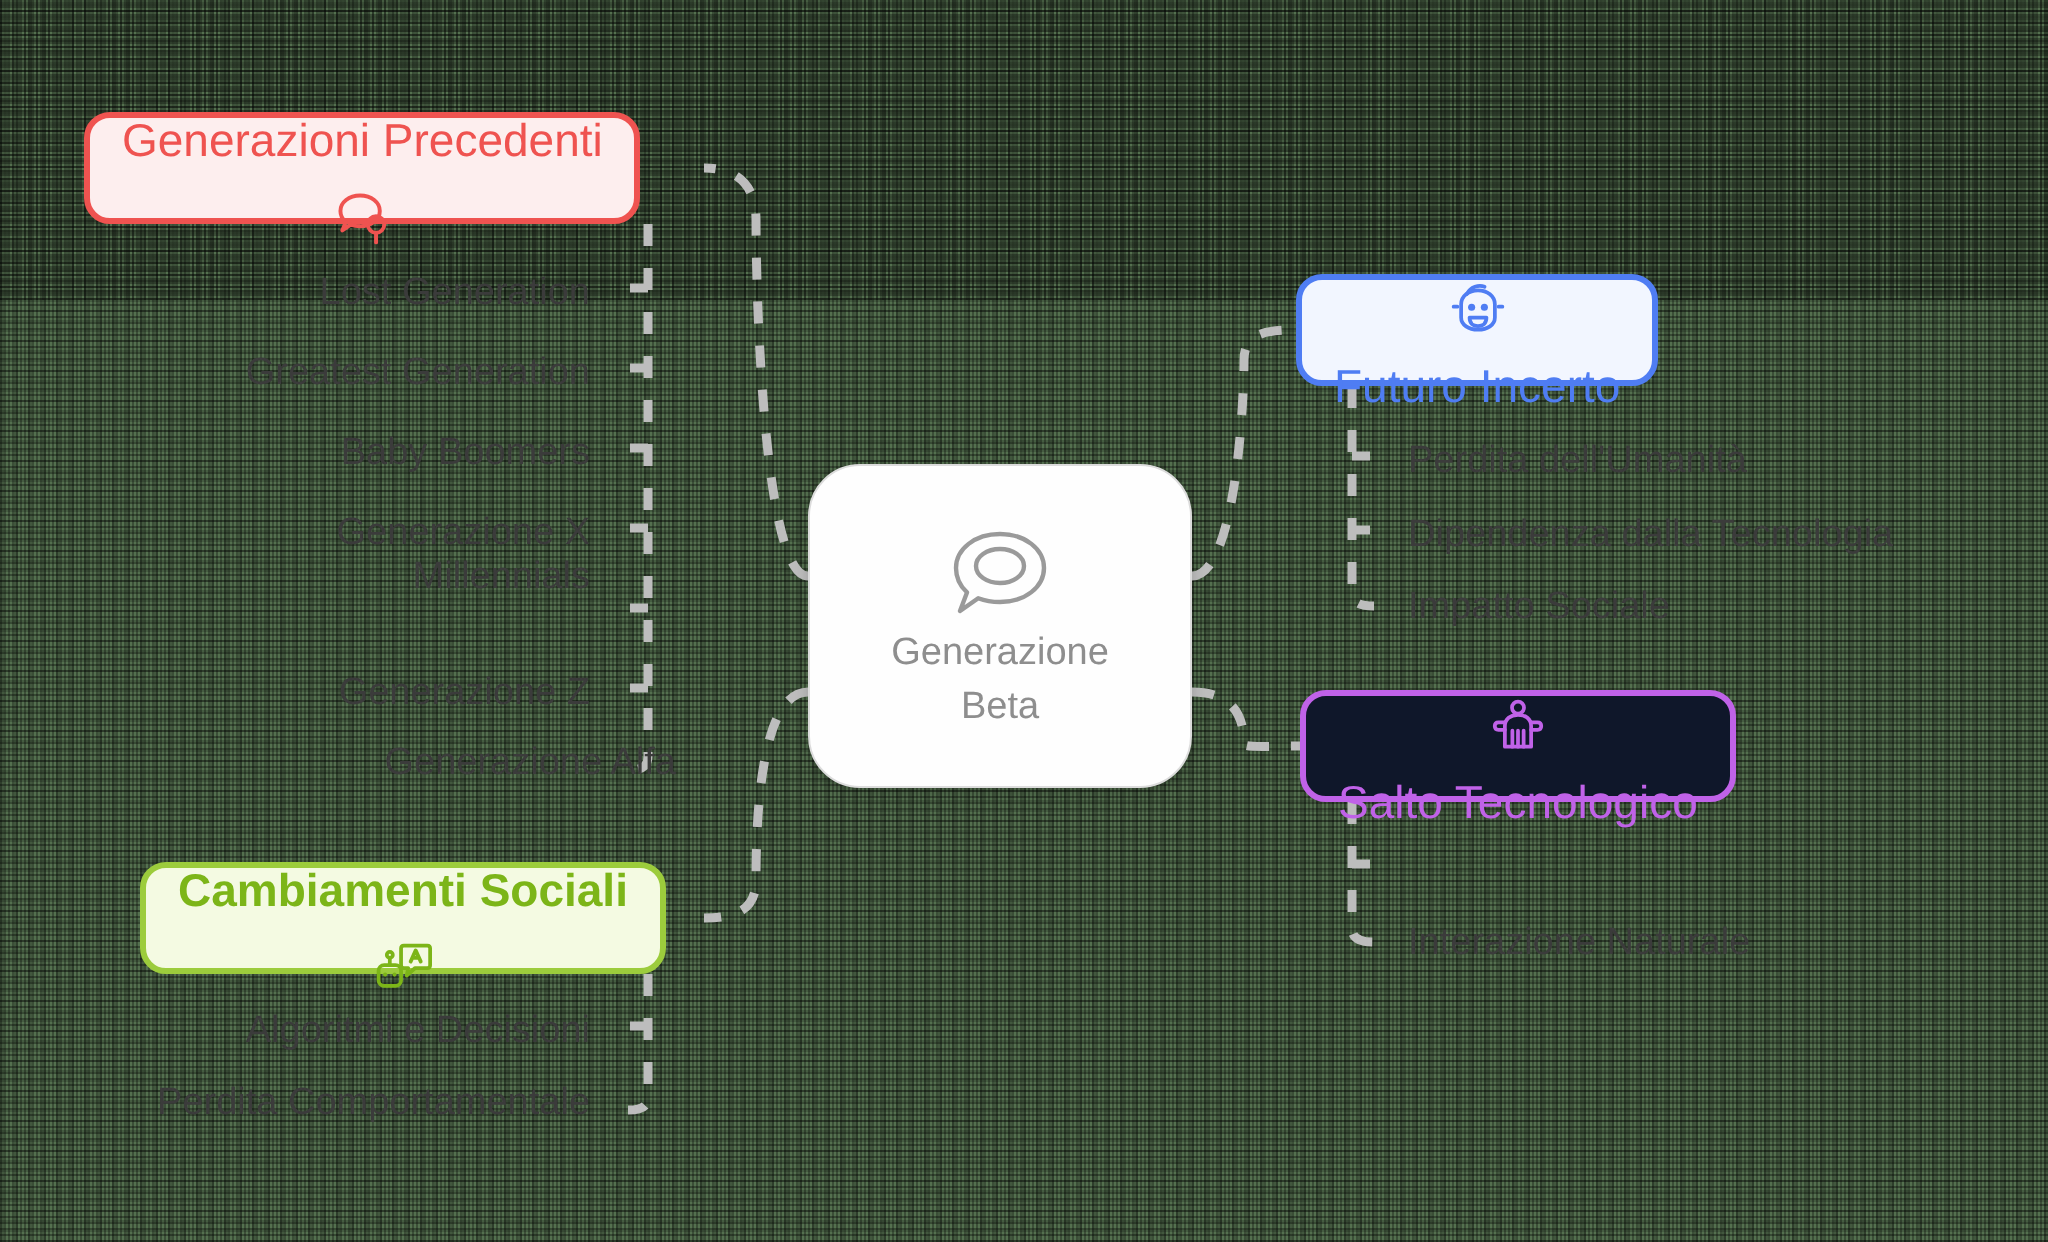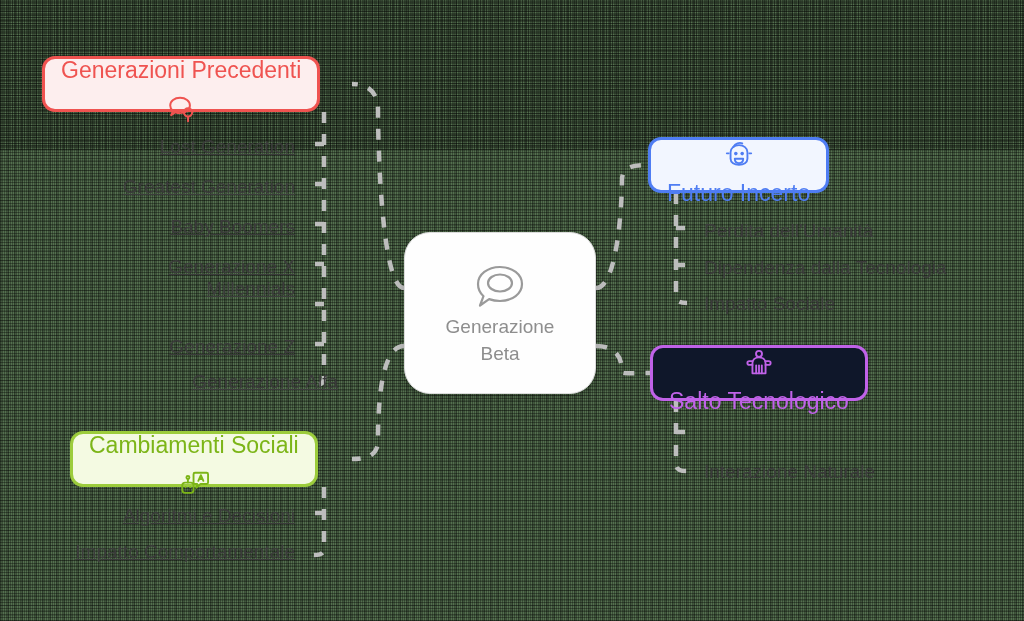--- a/index.html
+++ b/index.html
@@ -92,21 +92,21 @@
   }
   
   .leaf {
     position: absolute;
     z-index: 2;
     font-size: 19px;
     color: #3b3b3b;
     white-space: nowrap;
     line-height: 1;
   }
-  .leaf.r { text-align: left; transform: translateX(-100%); text-decoration: underline; }
+  .leaf.r { text-align: left; transform: translateX(-100%); }
   .leaf.l { text-align: left; }
 </style>
 </head>
 <body>
 
 <div id="stage">
 
   <div id="noise"></div>
   <div id="noise-top"></div>
 
@@ -174,39 +174,39 @@
 
   <div class="leaf r" style="left:295px; top:137px;">Lost Generation</div>
   <div class="leaf r" style="left:295px; top:177px;">Greatest Generation</div>
   <div class="leaf r" style="left:295px; top:217px;">Baby Boomers</div>
   <div class="leaf r" style="left:295px; top:257px;">Generazione X</div>
   <div class="leaf r" style="left:295px; top:279px;">Millennials</div>
   <div class="leaf r" style="left:295px; top:337px;">Generazione Z</div>
   <div class="leaf r" style="left:295px; top:372px;margin-left:43px;">Generazione Alfa</div>
 
   <div class="node pill" id="br-soc" style="left:70px; top:431px; border-color:#9ccc3c; background:#f4fae2;">
-    <span class="label" style="color:#7cb518;">Cambiamenti Sociali</span>
+    <span class="label" style="color:#7cb518;font-weight:bold;">Cambiamenti Sociali</span>
     <svg class="ico" viewBox="0 0 32 32">
       <g fill="none" stroke="#7cb518" stroke-width="2" stroke-linejoin="round" stroke-linecap="round">
         <rect x="3.5" y="14.5" width="12" height="11" rx="3"></rect>
         <circle cx="7" cy="19.5" r="1.1" fill="#7cb518" stroke="none"></circle>
         <circle cx="12" cy="19.5" r="1.1" fill="#7cb518" stroke="none"></circle>
         <path d="M9.5 10.5 L 9.5 14.5"></path>
         <circle cx="9.5" cy="9" r="1.6"></circle>
         <path d="M17 4 L 29.5 4 C 30.4 4 31 4.6 31 5.5 L 31 14.5
                  C 31 15.4 30.4 16 29.5 16 L 23 16 L 18.5 20 L 19.3 16
                  L 17 16 C 16.1 16 15.5 15.4 15.5 14.5 L 15.5 5.5
                  C 15.5 4.6 16.1 4 17 4 Z"></path>
         <path d="M20.6 12.6 L 23.3 6.6 L 26 12.6 M 21.7 10.6 L 24.9 10.6"></path>
       </g>
     </svg>
   </div>
 
   <div class="leaf r" style="left:295px; top:506px;">Algoritmi e Decisioni</div>
-  <div class="leaf r" style="left:295px; top:542px;">Impatto Comportamentale</div>
+  <div class="leaf r" style="left:295px; top:542px;">Perdita Comportamentale</div>
 
   <div class="node pill" id="br-fut" style="left:648px; top:137px; border-color:#4f7df3; background:#f2f6ff;">
     <svg class="ico" viewBox="0 0 32 32">
       <g fill="none" stroke="#4f7df3" stroke-width="2" stroke-linejoin="round" stroke-linecap="round">
         <path d="M7 13 C 7 8.6 11 5.5 16 5.5 C 21 5.5 25 8.6 25 13
                  L 25 20 C 25 24 21 26.5 16 26.5 C 11 26.5 7 24 7 20 Z"></path>
         <circle cx="12.6" cy="14.5" r="1.9" fill="#4f7df3" stroke="none"></circle>
         <circle cx="19.4" cy="14.5" r="1.9" fill="#4f7df3" stroke="none"></circle>
         <path d="M11.5 20 L 20.5 20 C 20.5 23.2 18.5 24.6 16 24.6 C 13.5 24.6 11.5 23.2 11.5 20 Z"></path>
         <path d="M10 7.5 C 12 3.6 16.5 2.3 19.5 3.6"></path>

